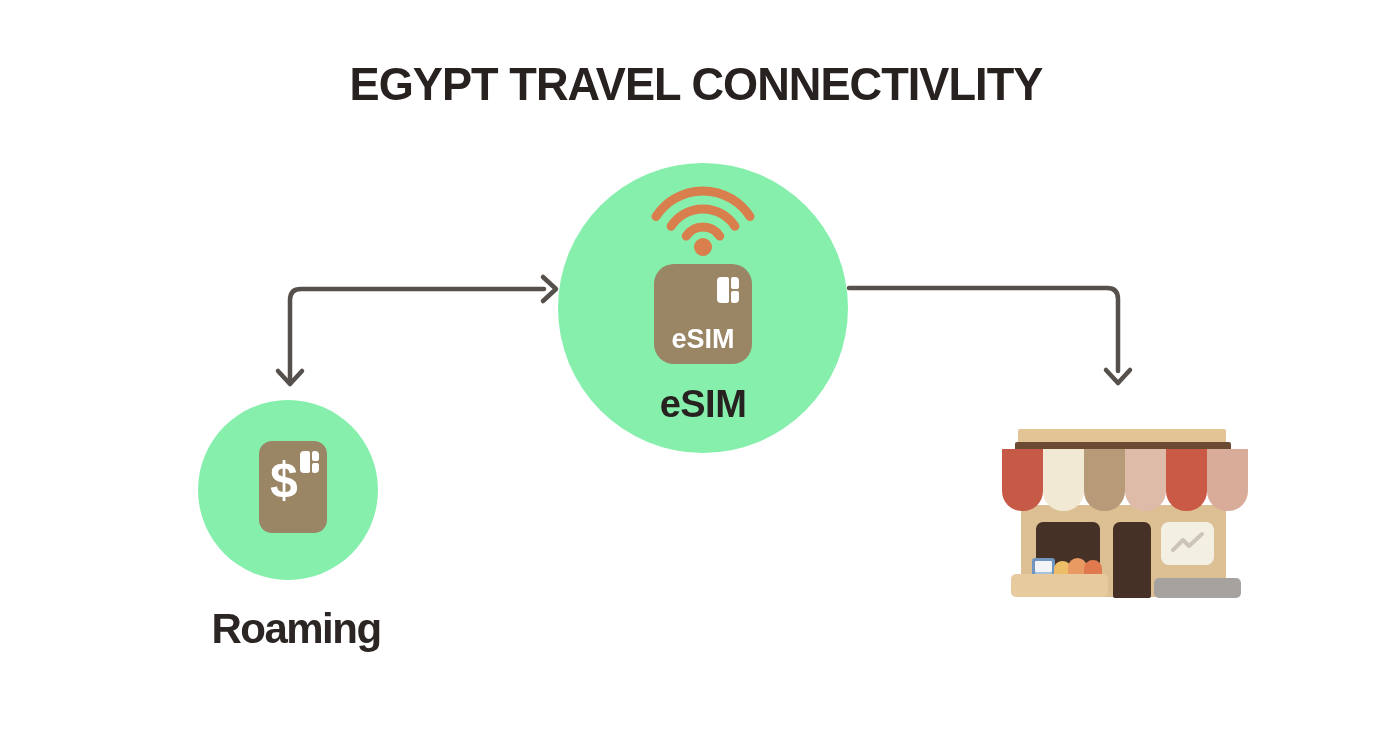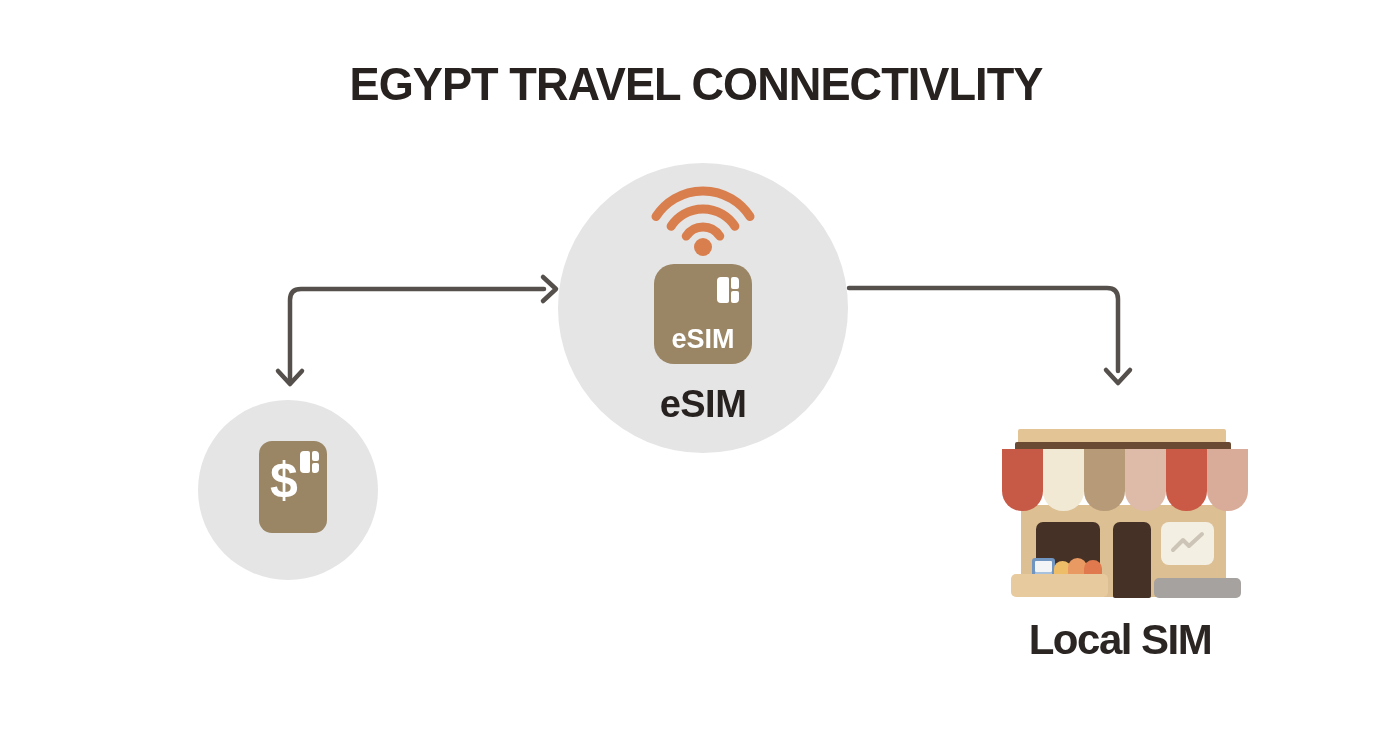--- a/index.html
+++ b/index.html
@@ -24,21 +24,21 @@
     letter-spacing: -1px;
     color: #272220;
     transform: scaleX(0.96);
     white-space: nowrap;
   }
 
   
   .node-circle {
     position: absolute;
     border-radius: 50%;
-    background: #e5e5e5;
+    background: #86efac;
   }
   .circle-esim   { left: 558px; top: 163px; width: 290px; height: 290px; }
   .circle-roaming{ left: 198px; top: 400px; width: 180px; height: 180px; }
 
   
   .wifi-svg {
     position: absolute;
     left: 50%; top: 11px;
     transform: translateX(-50%);
     width: 130px; height: 84px;
@@ -188,20 +188,21 @@
   <div class="node-circle circle-roaming">
     <div class="roaming-card">
       <div class="dollar">$</div>
       <div class="chip-contact">
         <div class="cc-l"></div>
           <div class="cc-t"></div>
           <div class="cc-b"></div>
       </div>
     </div>
   </div>
+  <div class="node-label label-roaming">Roaming</div>
 
   <div class="storefront">
     <div class="sf-body"></div>
     <div class="sf-window"></div>
     <div class="sf-crate">
       <div class="sf-crate-face"></div>
         <div class="sf-crate-strip"></div>
     </div>
     <div class="sf-fruit sf-fruit1"></div>
     <div class="sf-fruit sf-fruit2"></div>
@@ -218,15 +219,14 @@
     <div class="sf-beam"></div>
     <div class="sf-awning">
       <div class="scallop"></div>
         <div class="scallop"></div>
         <div class="scallop"></div>
       <div class="scallop"></div>
         <div class="scallop"></div>
         <div class="scallop"></div>
     </div>
   </div>
-  <div class="node-label label-local">Local SIM</div>
 
 </div>
 
 </body></html>

